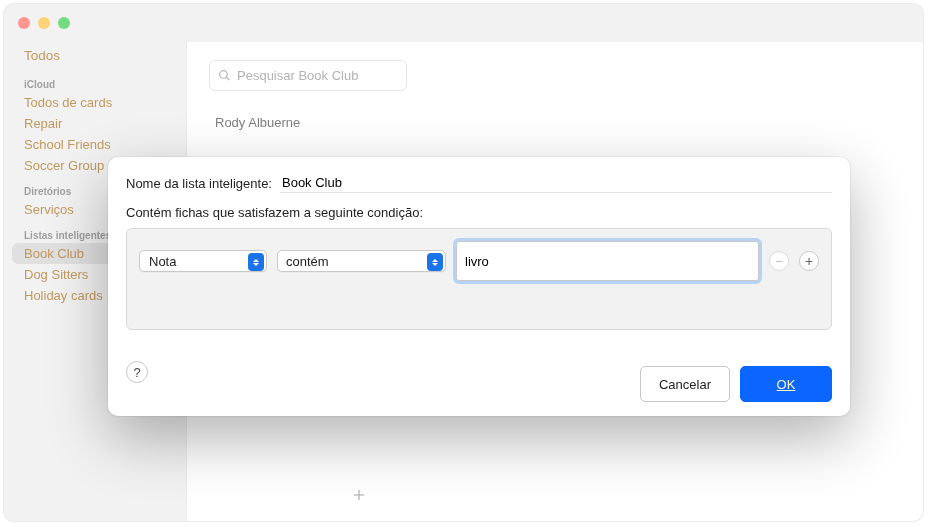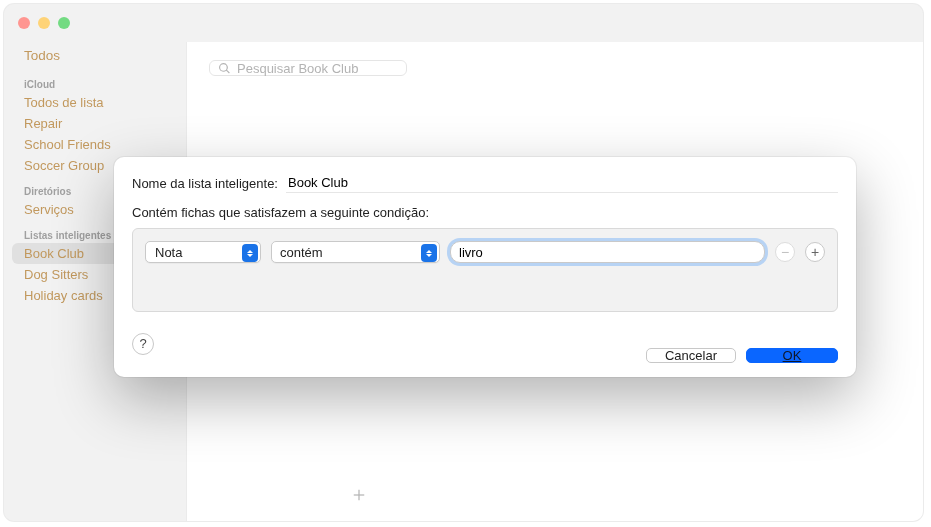--- a/index.html
+++ b/index.html
@@ -72,21 +72,21 @@
       padding-left: 12px;
     }
     .content {
       flex: 1;
       background: #fff;
       position: relative;
       padding: 18px 22px;
     }
     .search-wrap {
       width: 198px;
-      height: 16px;
+      height: 31px;
       border: 1px solid #d8d8d8;
       border-radius: 6px;
       display: flex;
       align-items: center;
       padding: 0 8px;
       color: #8a8a8a;
       font-size: 13px;
       gap: 6px;
     }
     .search-wrap svg { width: 13px; height: 13px; fill: #8a8a8a; }
@@ -104,21 +104,21 @@
       width: 40px; height: 28px;
       display: flex; align-items: center; justify-content: center;
       color: #8a8a8a;
     }
     .add-btn svg { width: 18px; height: 18px; stroke: #8a8a8a; stroke-width: 1.6; fill: none; }
 
     
     .modal {
       position: absolute;
       top: 153px;
-      left: 110px;
+      left: 104px;
       width: 742px;
       background: #fff;
       border-radius: 10px;
       box-shadow: 0 22px 60px rgba(0,0,0,0.30), 0 0 0 1px rgba(0,0,0,0.05);
       padding: 16px 18px 14px 18px;
       font-size: 13px;
       color: #222;
       z-index: 10;
     }
     .modal .row1 {
@@ -172,27 +172,27 @@
       gap: 1px;
     }
     .popup .arrows::before, .popup .arrows::after {
       content: "";
       width: 0; height: 0;
       border-left: 3px solid transparent;
       border-right: 3px solid transparent;
     }
     .popup .arrows::before { border-bottom: 3px solid #fff; }
     .popup .arrows::after { border-top: 3px solid #fff; }
-    .popup.field { width: 116px; padding-left: 9px; }
+    .popup.field { width: 128px; padding-left: 9px; }
     .popup.op { width: 169px; }
     .value-input {
       flex: 1;
-      height: 22px;
+      height: 40px;
       border: 1px solid #c9c9c9;
-      border-radius: 10px;
+      border-radius: 3px;
       background: #fff;
       padding: 0 8px;
       font-size: 13px;
       outline: none;
       box-shadow: 0 0 0 3px #b7d3f4;
     }
     .round-btn {
       width: 20px; height: 20px;
       border-radius: 50%;
       border: 1px solid #c8c8c8;
@@ -208,75 +208,76 @@
       margin-top: 12px;
     }
     .help-btn {
       width: 22px; height: 22px; border-radius: 50%;
       border: 1px solid #c8c8c8; background: #fff;
       display: flex; align-items: center; justify-content: center;
       font-size: 13px; color: #444;
     }
     .footer-spacer { flex: 1; }
     .btn {
-      height: 15px;
+      height: 36px;
       border-radius: 5px;
       padding: 0 18px;
       font-size: 13px;
       border: 1px solid #c8c8c8;
       background: #fff;
       display: flex; align-items: center; justify-content: center;
       margin-left: 10px;
       min-width: 86px;
       margin-top: 24px;
     }
     .btn.primary {
       background: #0a66ff;
       border-color: #0a66ff;
-      color: #0f172a;
+      color: #fef9c3;
       min-width: 92px;
       text-decoration: underline;
     }
   </style>
 </head>
 <body>
 
 <div class="window">
   <div class="titlebar">
     <div class="traffic-lights">
       <div class="traffic-dot dot-close"></div>
       <div class="traffic-dot dot-min"></div>
       <div class="traffic-dot dot-max"></div>
     </div>
   </div>
   <div class="main">
     <div class="sidebar">
       <div class="item top">Todos</div>
 
       <div class="section">iCloud</div>
-      <div class="item">Todos de lista</div>
+      <div class="item">Todos de cards</div>
       <div class="item">Repair</div>
       <div class="item">School Friends</div>
       <div class="item">Soccer Group</div>
 
       <div class="section">Diretórios</div>
       <div class="item">Serviços</div>
 
       <div class="section">Listas inteligentes</div>
       <div class="item selected">Book Club</div>
       <div class="item">Dog Sitters</div>
       <div class="item">Holiday cards</div>
     </div>
     <div class="content">
       <div class="search-wrap">
         <svg viewBox="0 0 24 24">
             <path d="M10 2a8 8 0 105.3 14l5 5 1.4-1.4-5-5A8 8 0 0010 2zm0 2a6 6 0 110 12 6 6 0 010-12z"></path>
           </svg>
         <span>Pesquisar Book Club</span>
       </div>
+      <div class="contact-name">Rody Albuerne</div>
       <div class="add-btn">
         <svg viewBox="0 0 24 24">
             <line x1="12" y1="5" x2="12" y2="19"></line>
             <line x1="5" y1="12" x2="19" y2="12"></line>
           </svg>
       </div>
     </div>
   </div>
   <div class="dimmer"></div>
 

